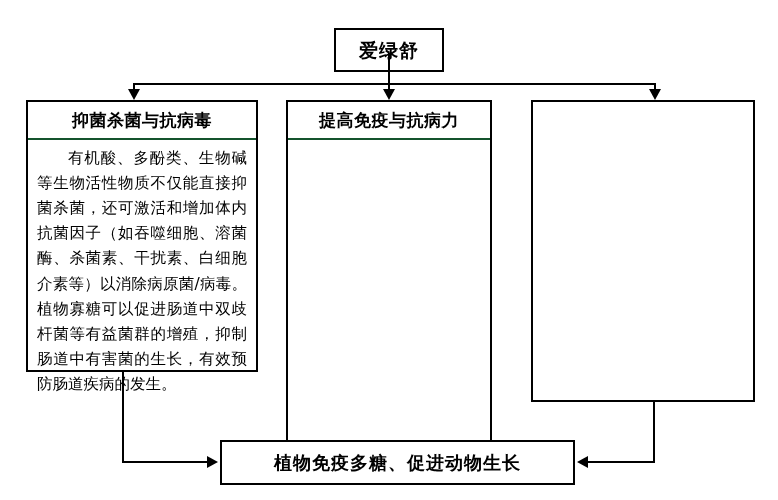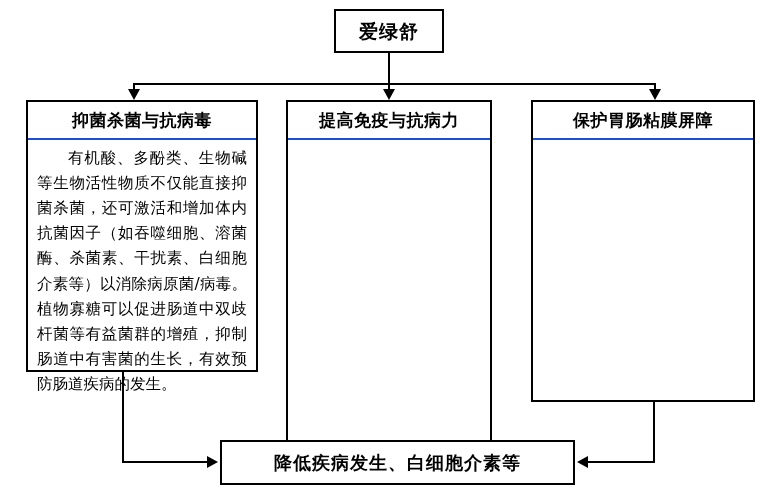--- a/index.html
+++ b/index.html
@@ -24,38 +24,39 @@
     box-sizing: border-box;
     border: 2px solid #000000;
     background: #ffffff;
   }
 
   
   .root-box {
     display: flex;
     align-items: center;
     justify-content: center;
+    margin-top: 19px;
   }
   .root-title {
     font-size: 19px;
     font-weight: bold;
     color: #000000;
     letter-spacing: 1px;
     line-height: 1;
   }
 
   
   .branch-box {
     display: flex;
     flex-direction: column;
   }
   .branch-header {
     height: 36px;
     flex: 0 0 36px;
-    border-bottom: 2px solid #1d4ed8;
+    border-bottom: 2px solid #14532d;
     display: flex;
     align-items: center;
     justify-content: center;
     font-size: 17px;
     font-weight: bold;
     color: #000000;
     letter-spacing: 0.5px;
   }
   .branch-body {
     flex: 1 1 auto;
@@ -139,28 +140,27 @@
   <div class="box branch-box" style="left:26px; top:100px; width:232px; height:272px;">
     <div class="branch-header">抑菌杀菌与抗病毒</div>
     <div class="branch-body">有机酸、多酚类、生物碱等生物活性物质不仅能直接抑菌杀菌，还可激活和增加体内抗菌因子（如吞噬细胞、溶菌酶、杀菌素、干扰素、白细胞介素等）以消除病原菌/病毒。植物寡糖可以促进肠道中双歧杆菌等有益菌群的增殖，抑制肠道中有害菌的生长，有效预防肠道疾病的发生。</div>
   </div>
 
   <div class="box branch-box" style="left:286px; top:100px; width:206px; height:373px;">
     <div class="branch-header">提高免疫与抗病力</div>
   </div>
 
   <div class="box branch-box" style="left:531px; top:100px; width:224px; height:302px;">
-    <div class="branch-header">保护胃肠粘膜屏障</div>
   </div>
 
   <div class="conn v-line" style="left:122px; top:372px; height:90px;"></div>
   <div class="conn h-line" style="left:122px; top:461px; width:86px;"></div>
   <div class="arrow-right" style="left:207px; top:456px;"></div>
 
   <div class="conn v-line" style="left:653px; top:402px; height:60px;"></div>
   <div class="conn h-line" style="left:588px; top:461px; width:67px;"></div>
   <div class="arrow-left" style="left:577px; top:456px;"></div>
 
   <div class="box result-box" style="left:220px; top:440px; width:355px; height:45px;">
-    <span class="result-title">降低疾病发生、白细胞介素等</span>
+    <span class="result-title">植物免疫多糖、促进动物生长</span>
   </div>
 
 </div>
 
 </body></html>

